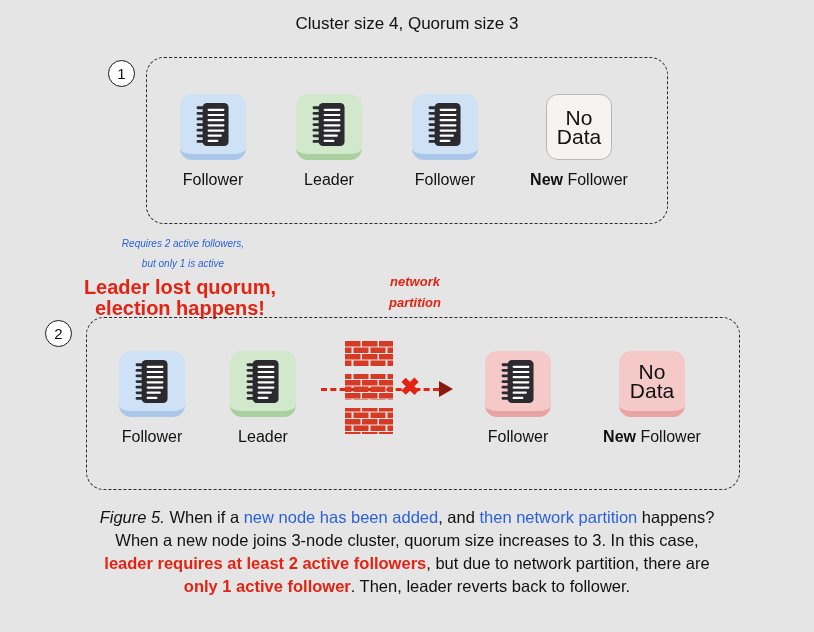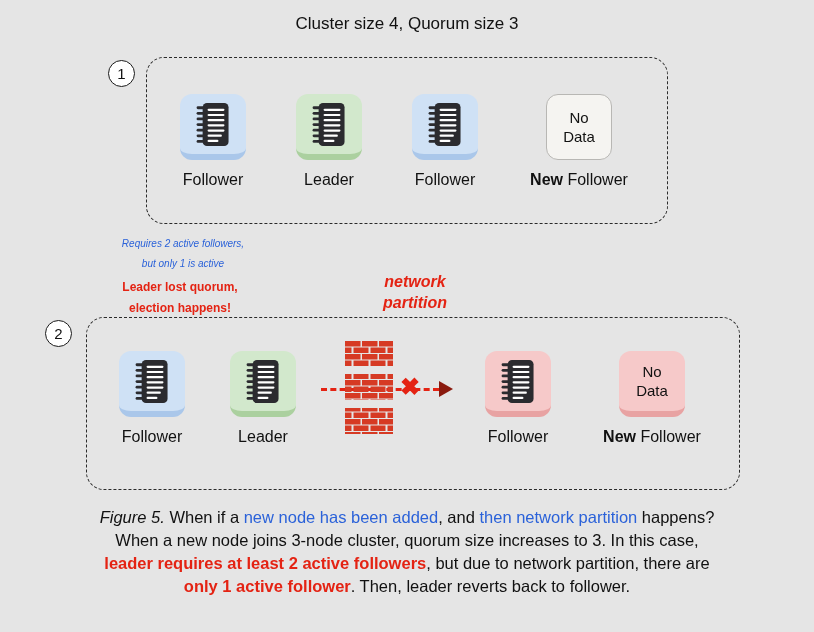--- a/index.html
+++ b/index.html
@@ -33,35 +33,35 @@
 
   .node { position:absolute; width:116px; display:flex; flex-direction:column; align-items:center; }
   .tile {
     width:66px; height:66px; border-radius:12px;
     display:flex; align-items:center; justify-content:center;
   }
   .t-blue  { background:var(--node-blue);  border-bottom:6px solid var(--node-blue-dark); }
   .t-green { background:var(--node-green); border-bottom:6px solid var(--node-green-dark); }
   .t-pink  { background:var(--node-pink);  border-bottom:6px solid var(--node-pink-dark); }
   .t-gray  { background:var(--nodata-bg);  border:1.4px solid var(--nodata-border); }
-  .nd-text { font-size:15px; line-height:19px; text-align:center; width:46px; color:#111; }
+  .nd-text { font-size:21px; line-height:19px; text-align:center; width:46px; color:#111; }
   .nlabel  { margin-top:11px; font-size:16px; white-space:nowrap; color:#111; }
   .nlabel b { font-weight:bold; }
 
   .note-blue {
     position:absolute; left:53px; top:234px; width:260px; text-align:center;
     color:var(--blue-text); font-style:italic; font-size:10px; line-height:20px;
   }
   .note-red {
     position:absolute; left:50px; top:277px; width:260px; text-align:center;
-    color:var(--red-text); font-weight:bold; font-size:12px; line-height:21px;
+    color:var(--red-text); font-weight:bold; font-size:20px; line-height:21px;
   }
   .note-partition {
     position:absolute; left:355px; top:271px; width:120px; text-align:center;
-    color:var(--red-text); font-weight:bold; font-style:italic; font-size:16px; line-height:21px;
+    color:var(--red-text); font-weight:bold; font-style:italic; font-size:13px; line-height:21px;
   }
 
   .bricks { position:absolute; left:258px; top:23px; z-index:2; }
   .p-arrow-line {
     position:absolute; left:234px; top:70px; width:118px; height:0;
     border-top:3px dashed var(--red-text); z-index:1;
   }
   .p-arrow-head {
     position:absolute; left:352px; top:63px; width:0; height:0; z-index:1;
     border-left:14px solid var(--arrow-head);

